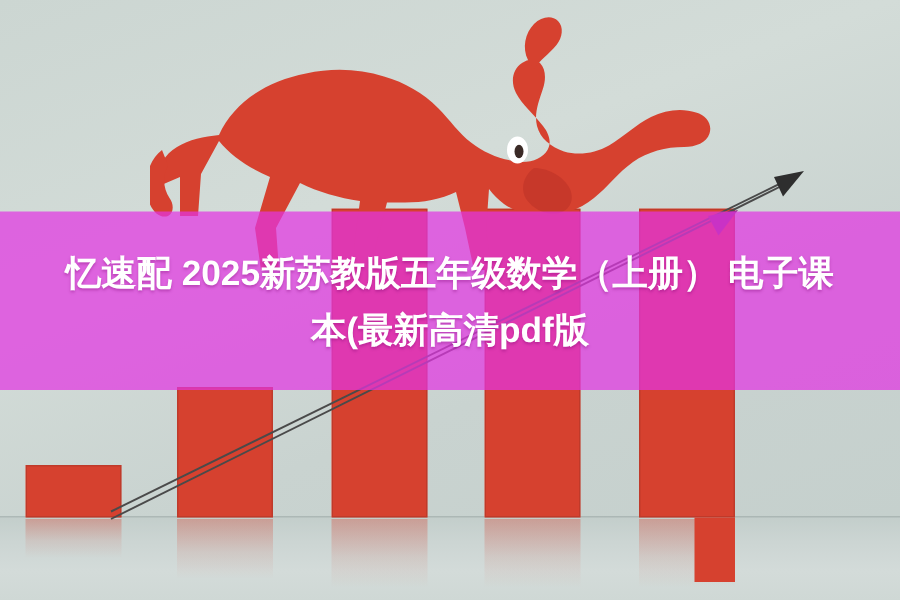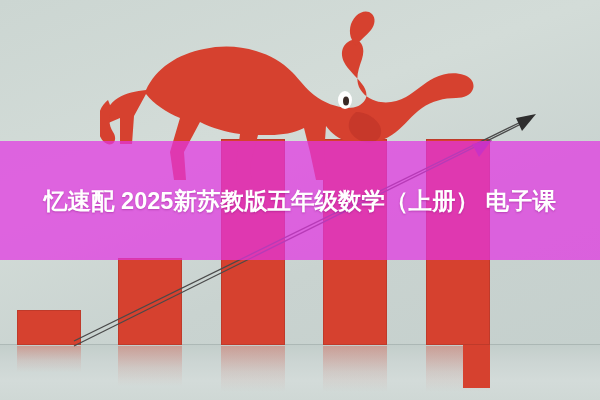--- a/index.html
+++ b/index.html
@@ -177,15 +177,16 @@
     <line x1="74" y1="346" x2="527" y2="121" stroke="#4a4a4a" stroke-width="1.3"></line>
     <line x1="74" y1="341" x2="527" y2="119" stroke="#4a4a4a" stroke-width="1.3"></line>
     <polygon points="536,114 516,118 522,131" fill="#2e2e2e"></polygon>
     <polygon points="492,140 472,144 479,157" fill="#8a2e7a"></polygon>
   </svg>
 
   <div class="band"></div>
 
   <div class="caption">
     <span class="caption-line">忆速配 2025新苏教版五年级数学（上册） 电子课</span>
+    <span class="caption-line">本(最新高清pdf版</span>
   </div>
 
 </div>
 
 </body></html>

